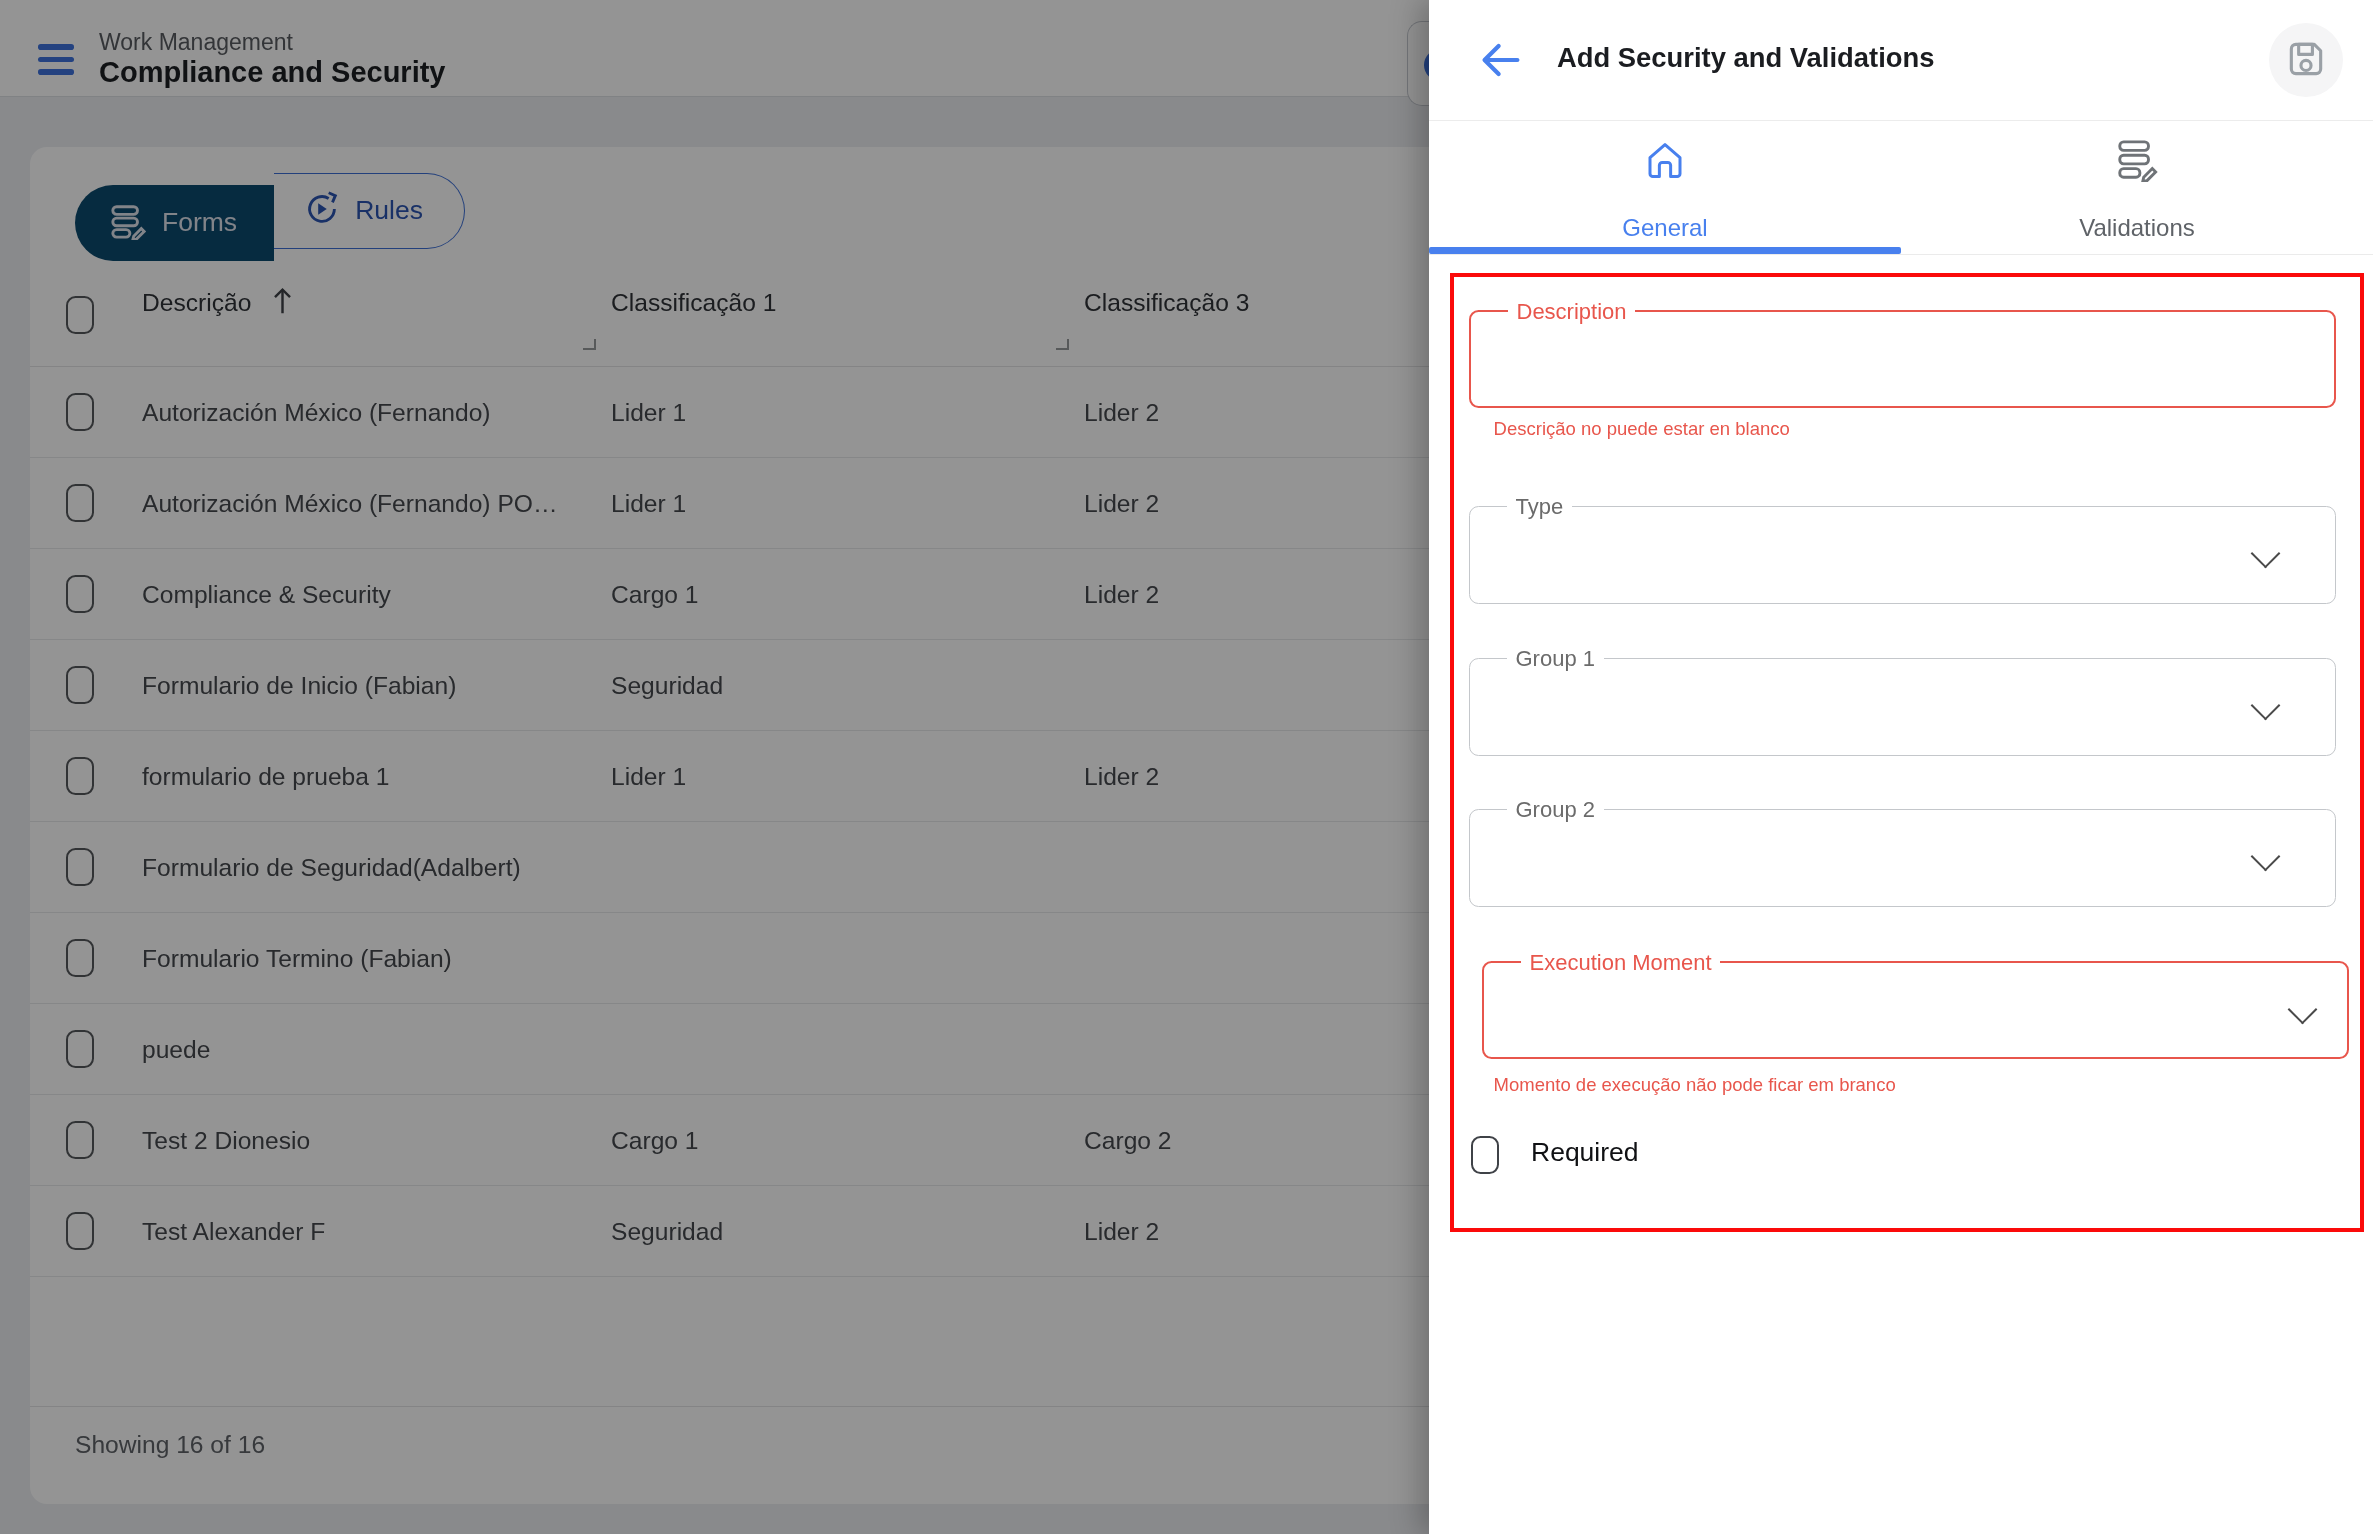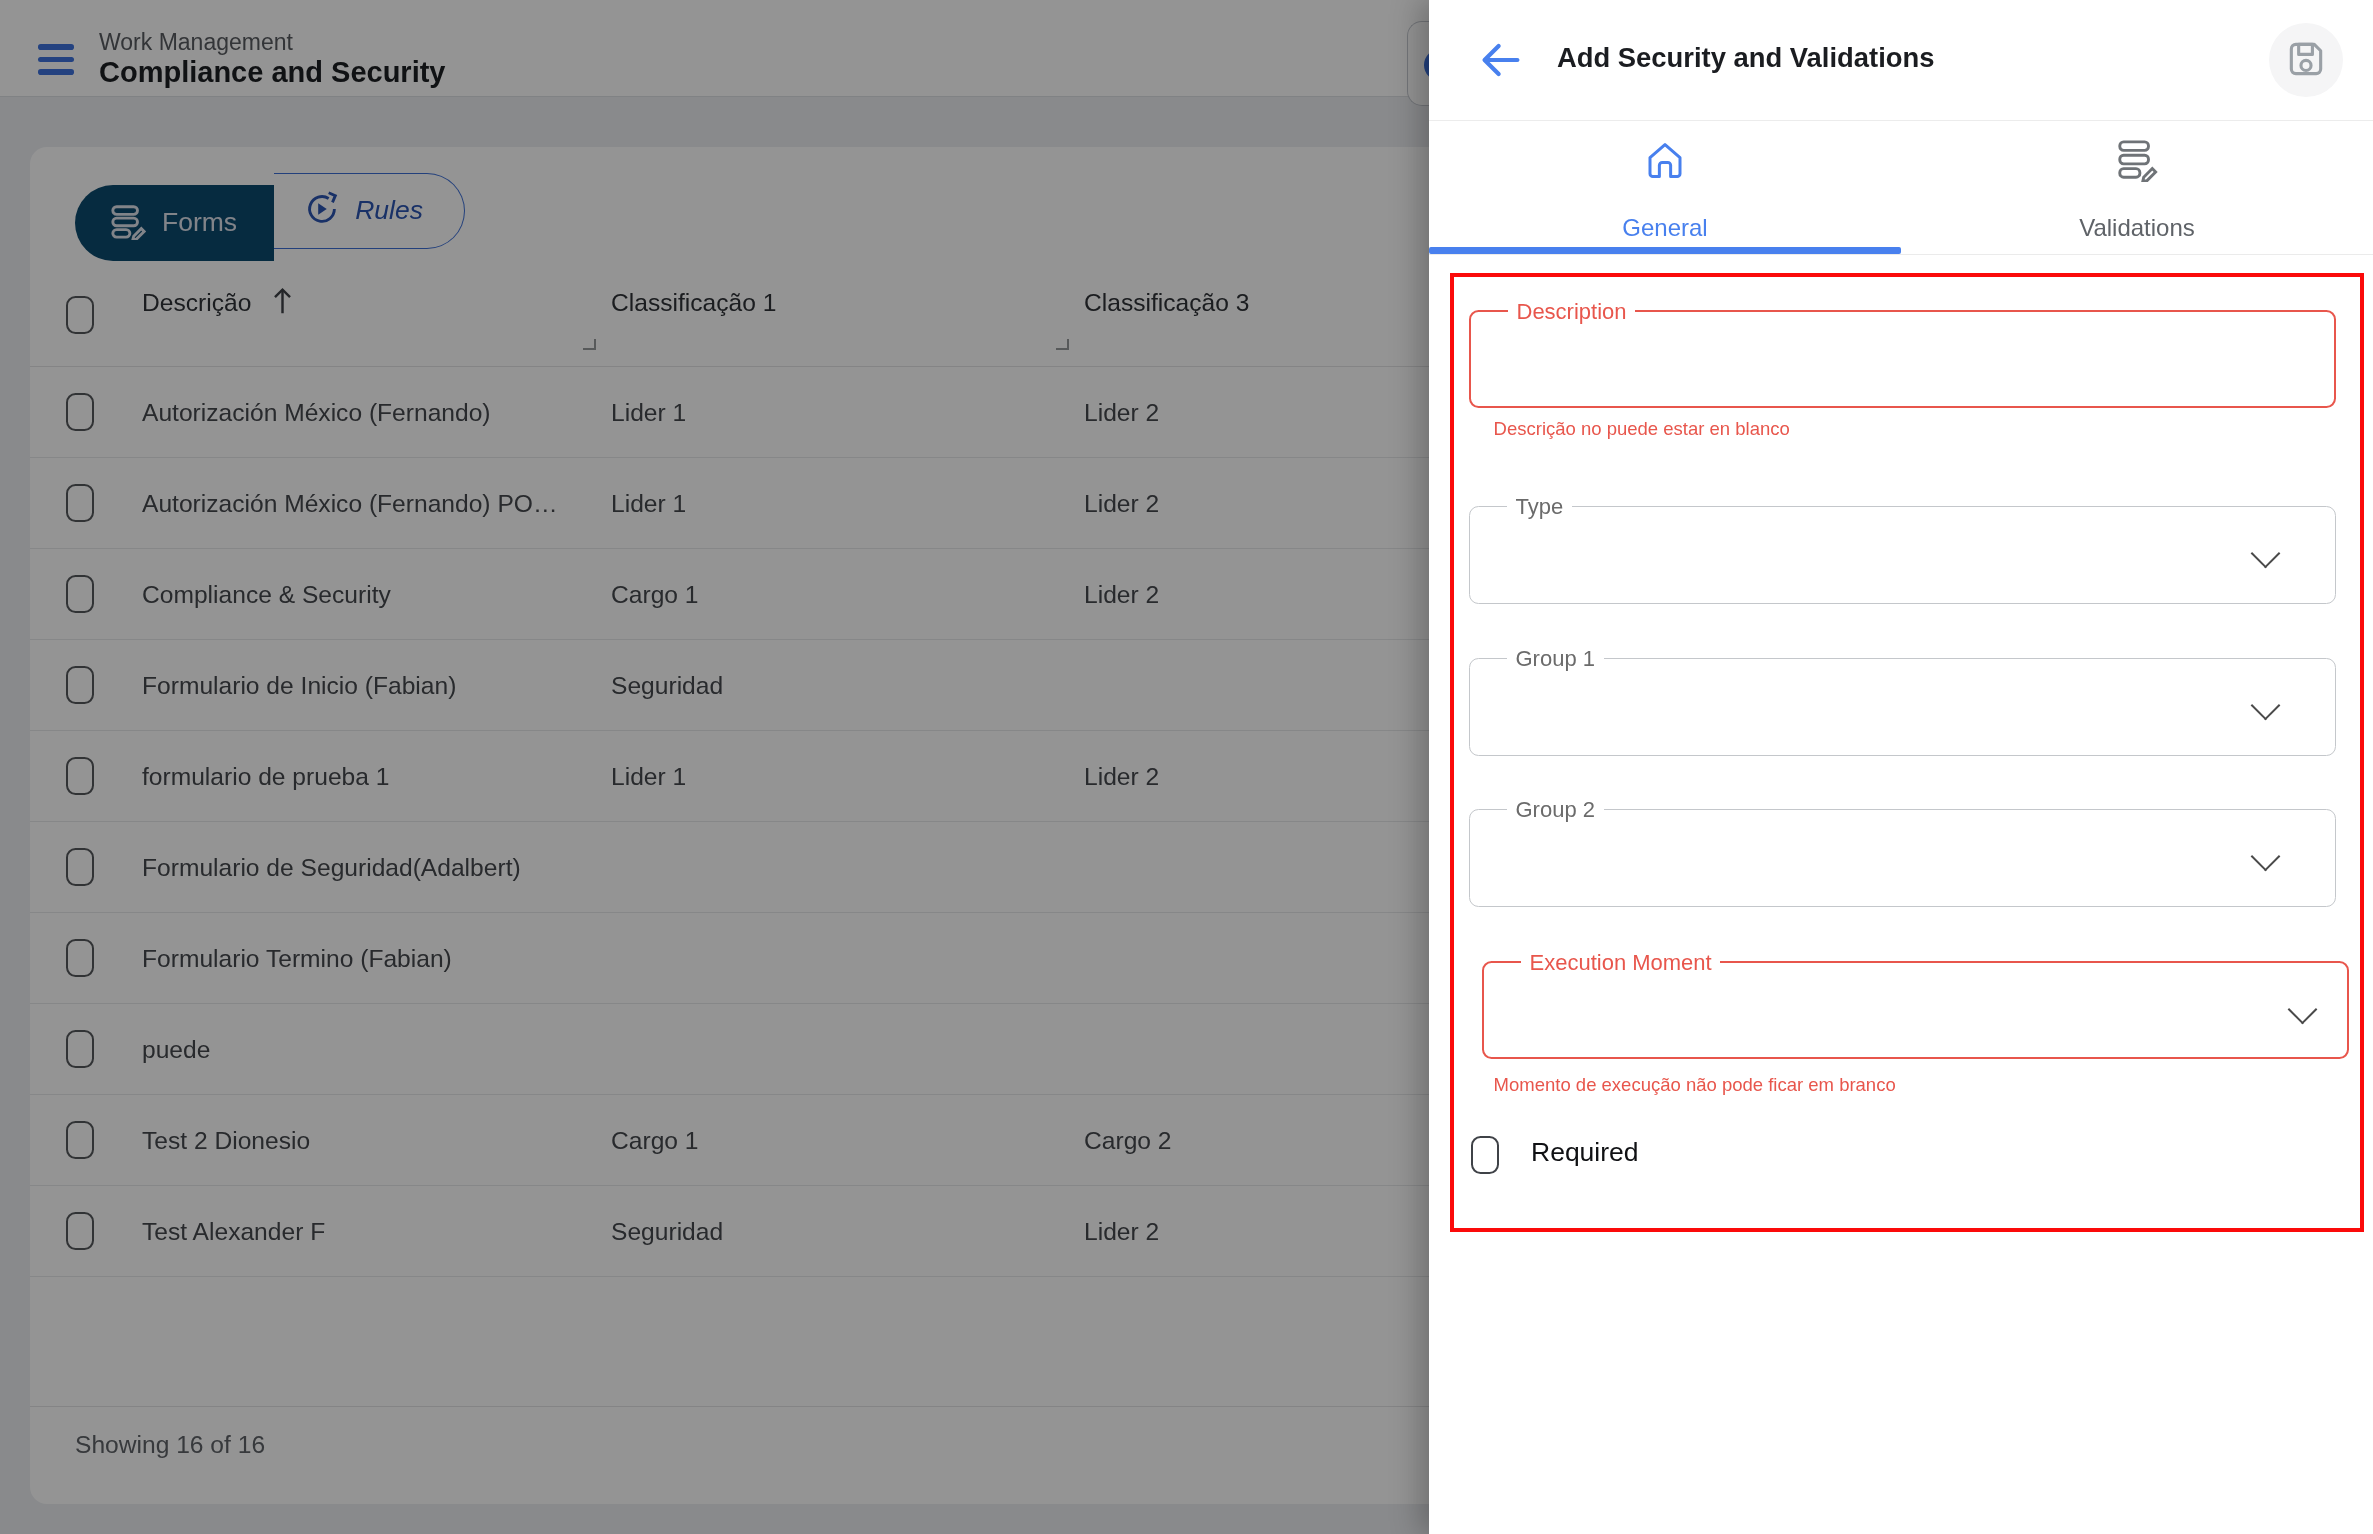--- a/index.html
+++ b/index.html
@@ -14,21 +14,21 @@
   .app-subtitle{position:absolute;left:99px;top:29px;font-size:23px;color:#595c61;}
   .app-title{position:absolute;left:99px;top:56px;font-size:29px;font-weight:700;color:#1d1f23;}
   .search-fragment{position:absolute;left:1407px;top:21px;width:57px;height:85px;border:1.9px solid #c6cad1;border-radius:15px 0 0 15px;border-right:none;background:#fff;}
   .fab-fragment{position:absolute;left:16px;top:26.5px;width:32px;height:32px;border-radius:50%;background:#3e73dd;}
 
   .card{position:absolute;left:30px;top:147px;width:2313px;height:1357px;background:#ffffff;border-radius:17px;overflow:hidden;}
   .pills{position:absolute;left:45px;top:25.6px;height:76px;display:flex;}
   .pill{height:76px;display:flex;align-items:center;border:none;background:none;padding:0;cursor:pointer;}
   .pill-forms{width:199px;background:#0c4a6e;border-radius:38px 0 0 38px;padding-left:34px;margin-top:12px;}
   .pill-forms .pill-label{color:#dfe3ed;font-size:26.5px;margin-left:15px;}
-  .pill-rules{width:191px;border:1.9px solid #3d6fd6;border-left:none;border-radius:0 38px 38px 0;padding-left:28px;background:transparent;font-style:italic;}
+  .pill-rules{width:191px;border:1.9px solid #3d6fd6;border-left:none;border-radius:0 38px 38px 0;padding-left:28px;background:transparent;}
   .pill-rules .pill-label{color:#2c55b2;font-size:26.5px;margin-left:13.2px;}
 
   .thead{position:absolute;left:0;top:0;width:100%;height:220px;border-bottom:1.9px solid #e3e4e6;}
   .th{position:absolute;font-size:24.6px;font-weight:500;color:#303338;white-space:nowrap;}
   .cbx{position:absolute;width:28px;height:38px;border:2.8px solid #55585c;border-radius:9.5px;background:transparent;cursor:pointer;}
   .grip{position:absolute;width:13.2px;height:11.4px;border-right:2.8px solid #97999c;border-bottom:2.8px solid #97999c;}
 
   .rows{position:absolute;left:0;top:220px;width:100%;}
   .trow{position:relative;height:91px;border-bottom:1.9px solid #e7e8ea;cursor:pointer;}
   .trow .cbx{left:36px;top:25.6px;}

